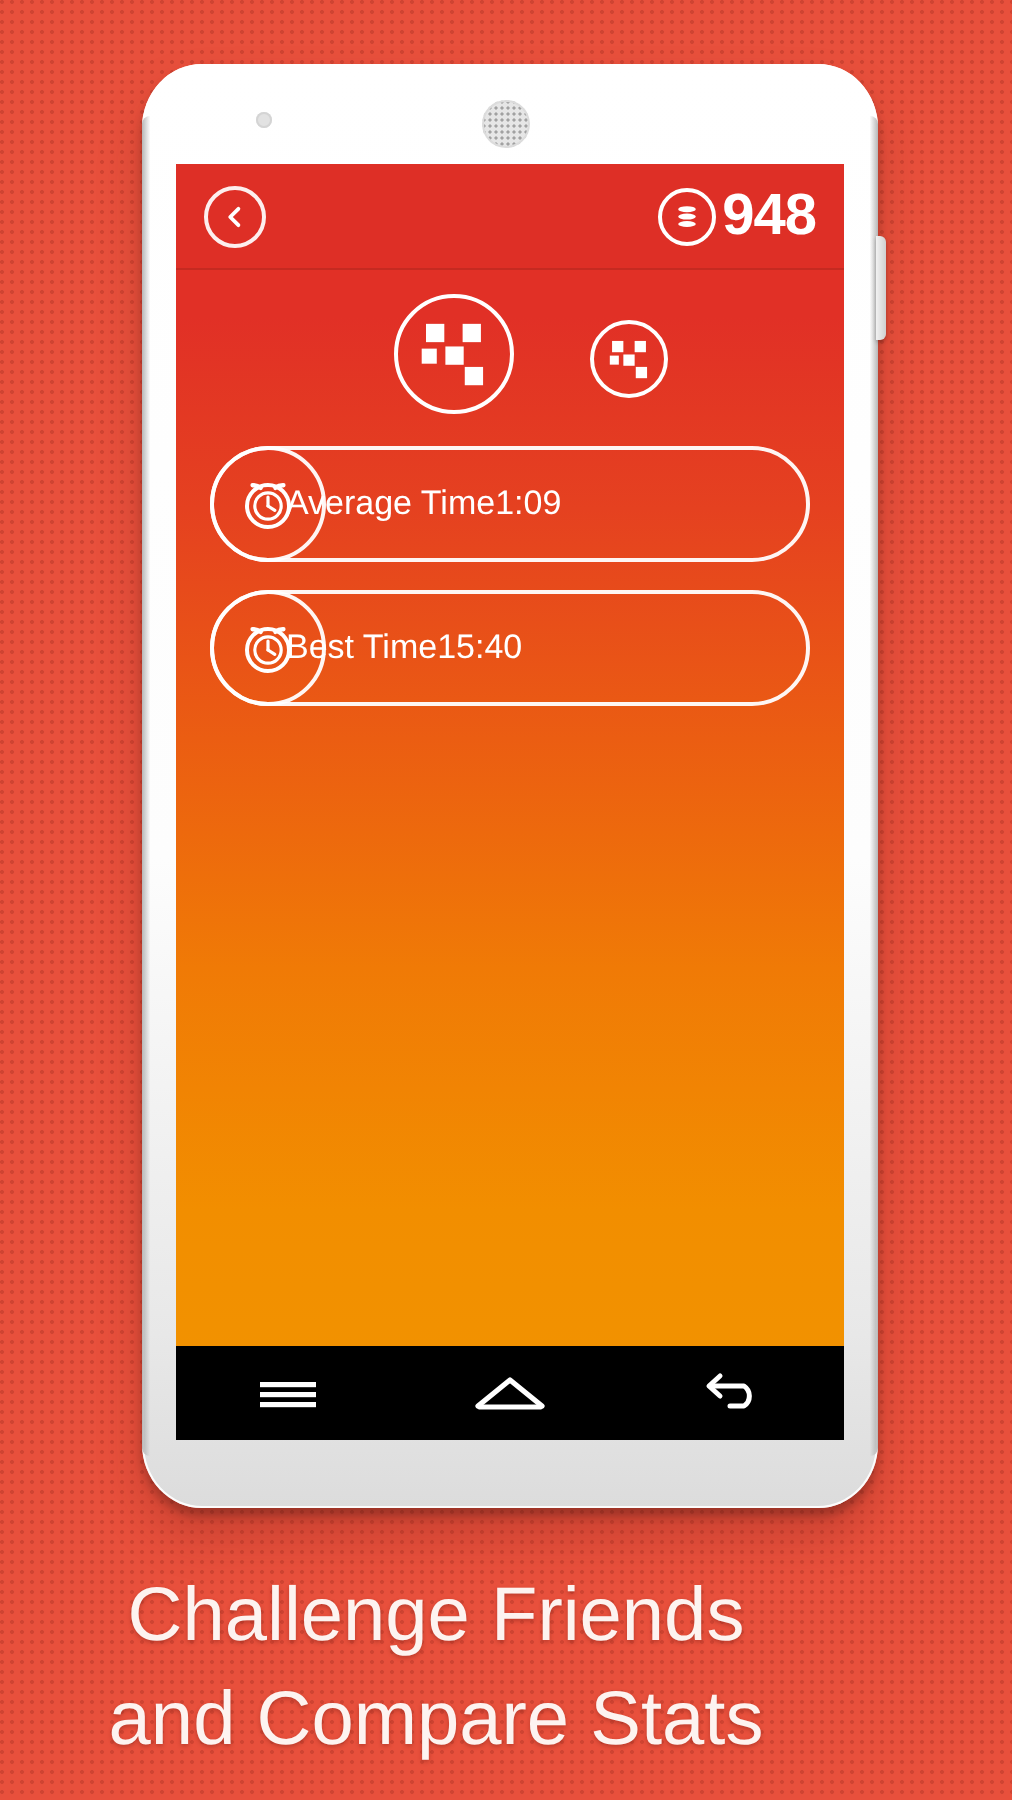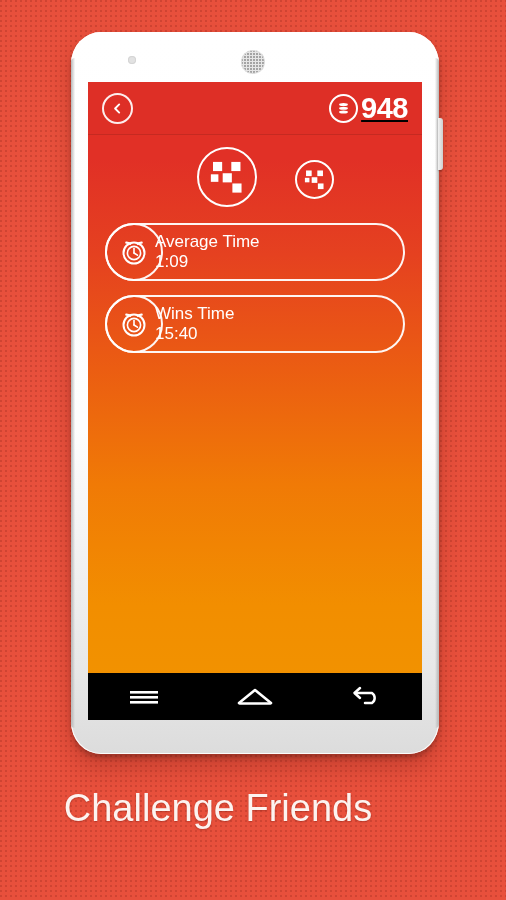--- a/index.html
+++ b/index.html
@@ -128,21 +128,20 @@
     border-radius: 50%;
     display: flex; align-items: center; justify-content: center;
     cursor: pointer;
   }
   #back-button svg { display:block; }
 
   #coin-display {
     display: flex;
     align-items: flex-start;
     gap: 3px;
-    text-decoration: underline;
   }
   #coin-icon {
     width: 25px; height: 25px;
     border-radius: 50%;
     border: 2px solid #ffffff;
     display: flex; align-items: center; justify-content: center;
   }
   #coin-count {
     color: #ffffff;
     font-size: 29px;
@@ -199,23 +198,23 @@
     height: 58px;
     border: 2px solid rgba(255,255,255,0.95);
     border-radius: 50%;
     box-sizing: border-box;
     display: flex;
     align-items: center;
     justify-content: center;
   }
   .stat-icon-wrap svg { display:block; }
   .stat-text {
-    margin-left: 48px;
-    display: flex;
-    flex-direction: column;
+    margin-left: 36px;
+    display: flex;
+    flex-direction: row;
     justify-content: center;
     line-height: 1.18;
   }
   .stat-label, .stat-value {
     color: #ffffff;
     font-size: 17px;
   }
 
   
   #nav-bar {
@@ -333,21 +332,21 @@
           <svg width="34" height="34" viewBox="0 0 34 34">
             <circle cx="17" cy="18" r="10.5" fill="none" stroke="#ffffff" stroke-width="2"></circle>
             <circle cx="17" cy="18" r="6.6" fill="none" stroke="#ffffff" stroke-width="1.6"></circle>
             <path d="M9.3 7.6 A6 6 0 0 1 13.3 8.9" fill="none" stroke="#ffffff" stroke-width="2.2" stroke-linecap="round"></path>
             <path d="M24.7 7.6 A6 6 0 0 0 20.7 8.9" fill="none" stroke="#ffffff" stroke-width="2.2" stroke-linecap="round"></path>
             <line x1="17" y1="18" x2="17" y2="13.5" stroke="#ffffff" stroke-width="1.6" stroke-linecap="round"></line>
             <line x1="17" y1="18" x2="20.4" y2="20.2" stroke="#ffffff" stroke-width="1.6" stroke-linecap="round"></line>
           </svg>
         </div>
         <div class="stat-text">
-          <span class="stat-label">Wins Time</span>
+          <span class="stat-label">Best Time</span>
           <span class="stat-value">15:40</span>
         </div>
       </div>
 
 
     </div>
 
     <div id="nav-bar">
       <div class="nav-btn">
         <svg width="34" height="22" viewBox="0 0 34 22">
@@ -368,13 +367,14 @@
           <polyline points="11,3 5.5,8 11,13" fill="none" stroke="#ffffff" stroke-width="2.5" stroke-linecap="round" stroke-linejoin="round"></polyline>
         </svg>
       </div>
     </div>
 
   </div>
 </div>
 
 <div id="promo-caption">
   <span class="caption-line">Challenge Friends</span>
+  <span class="caption-line">and Compare Stats</span>
 </div>
 
 </body></html>

